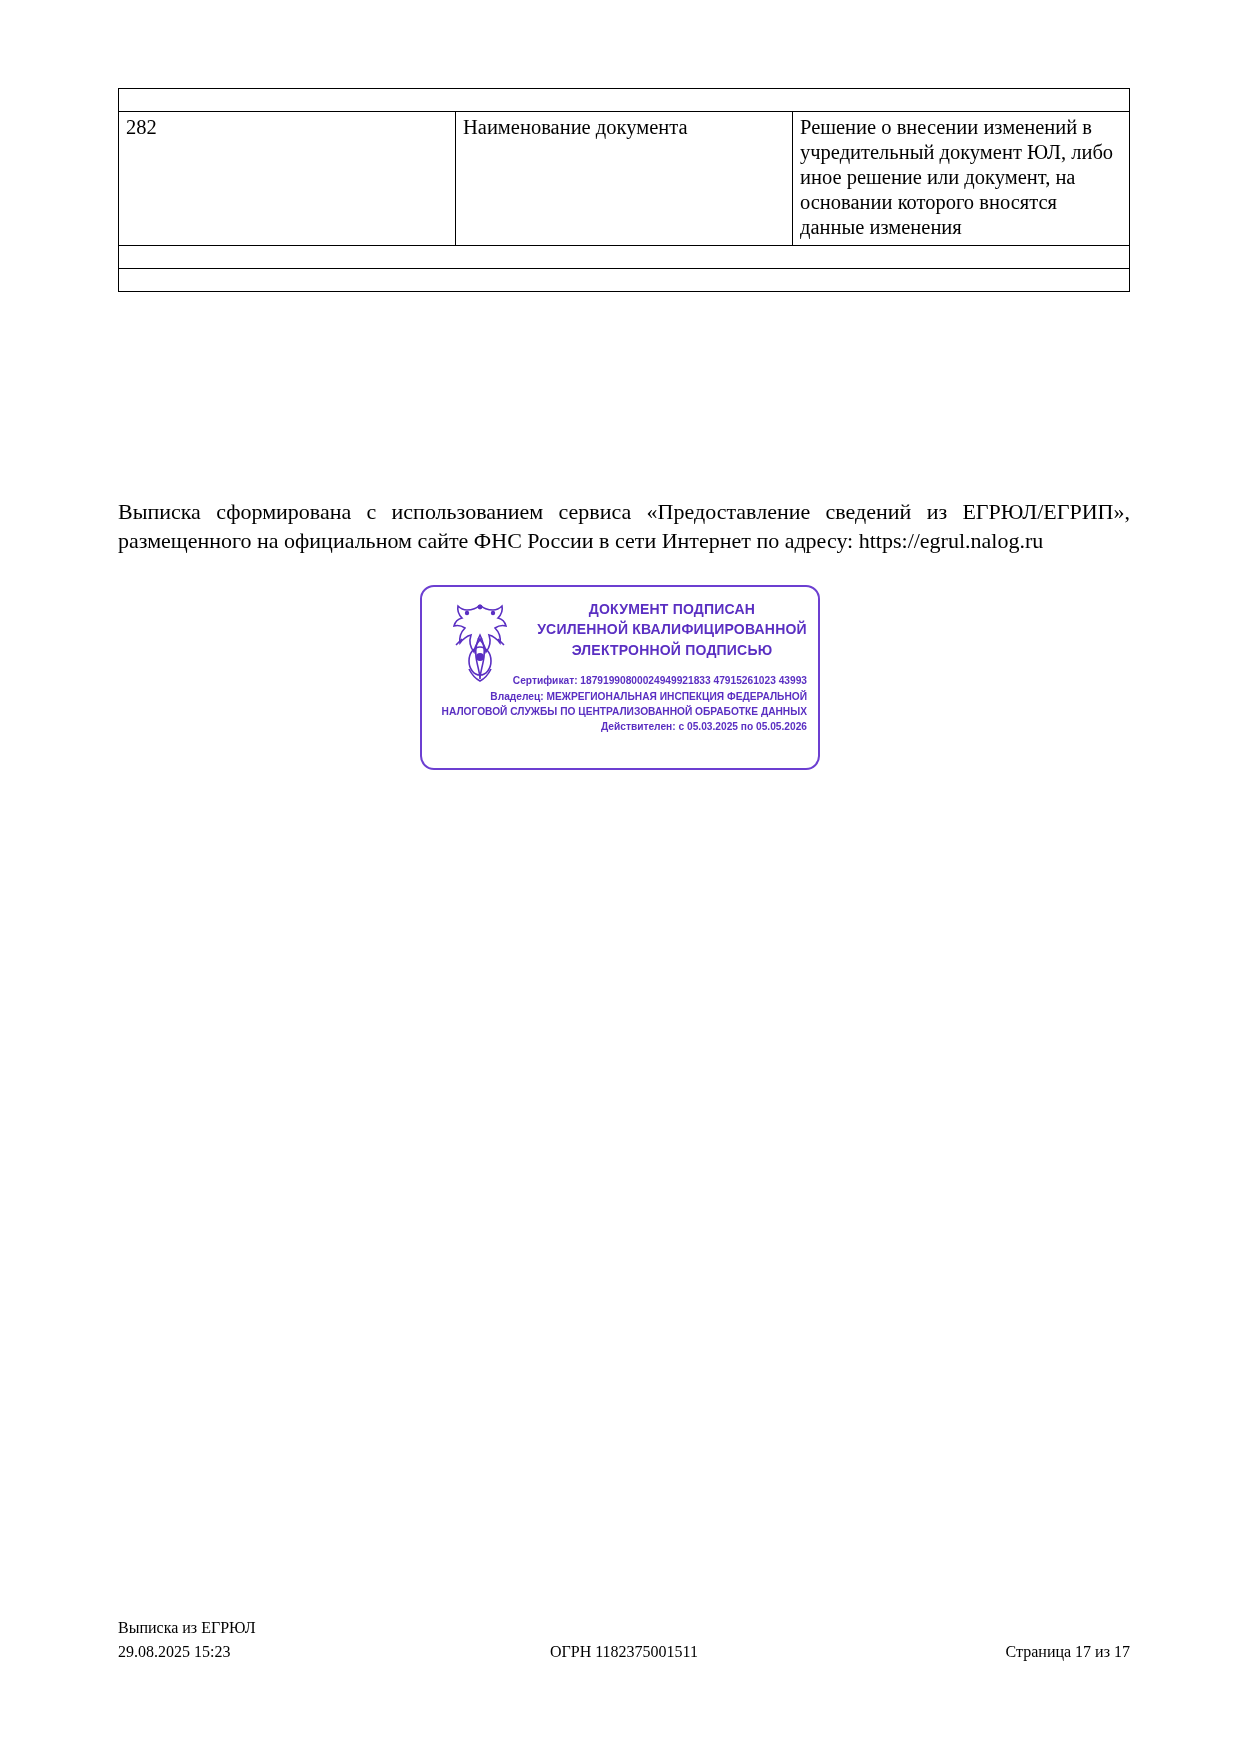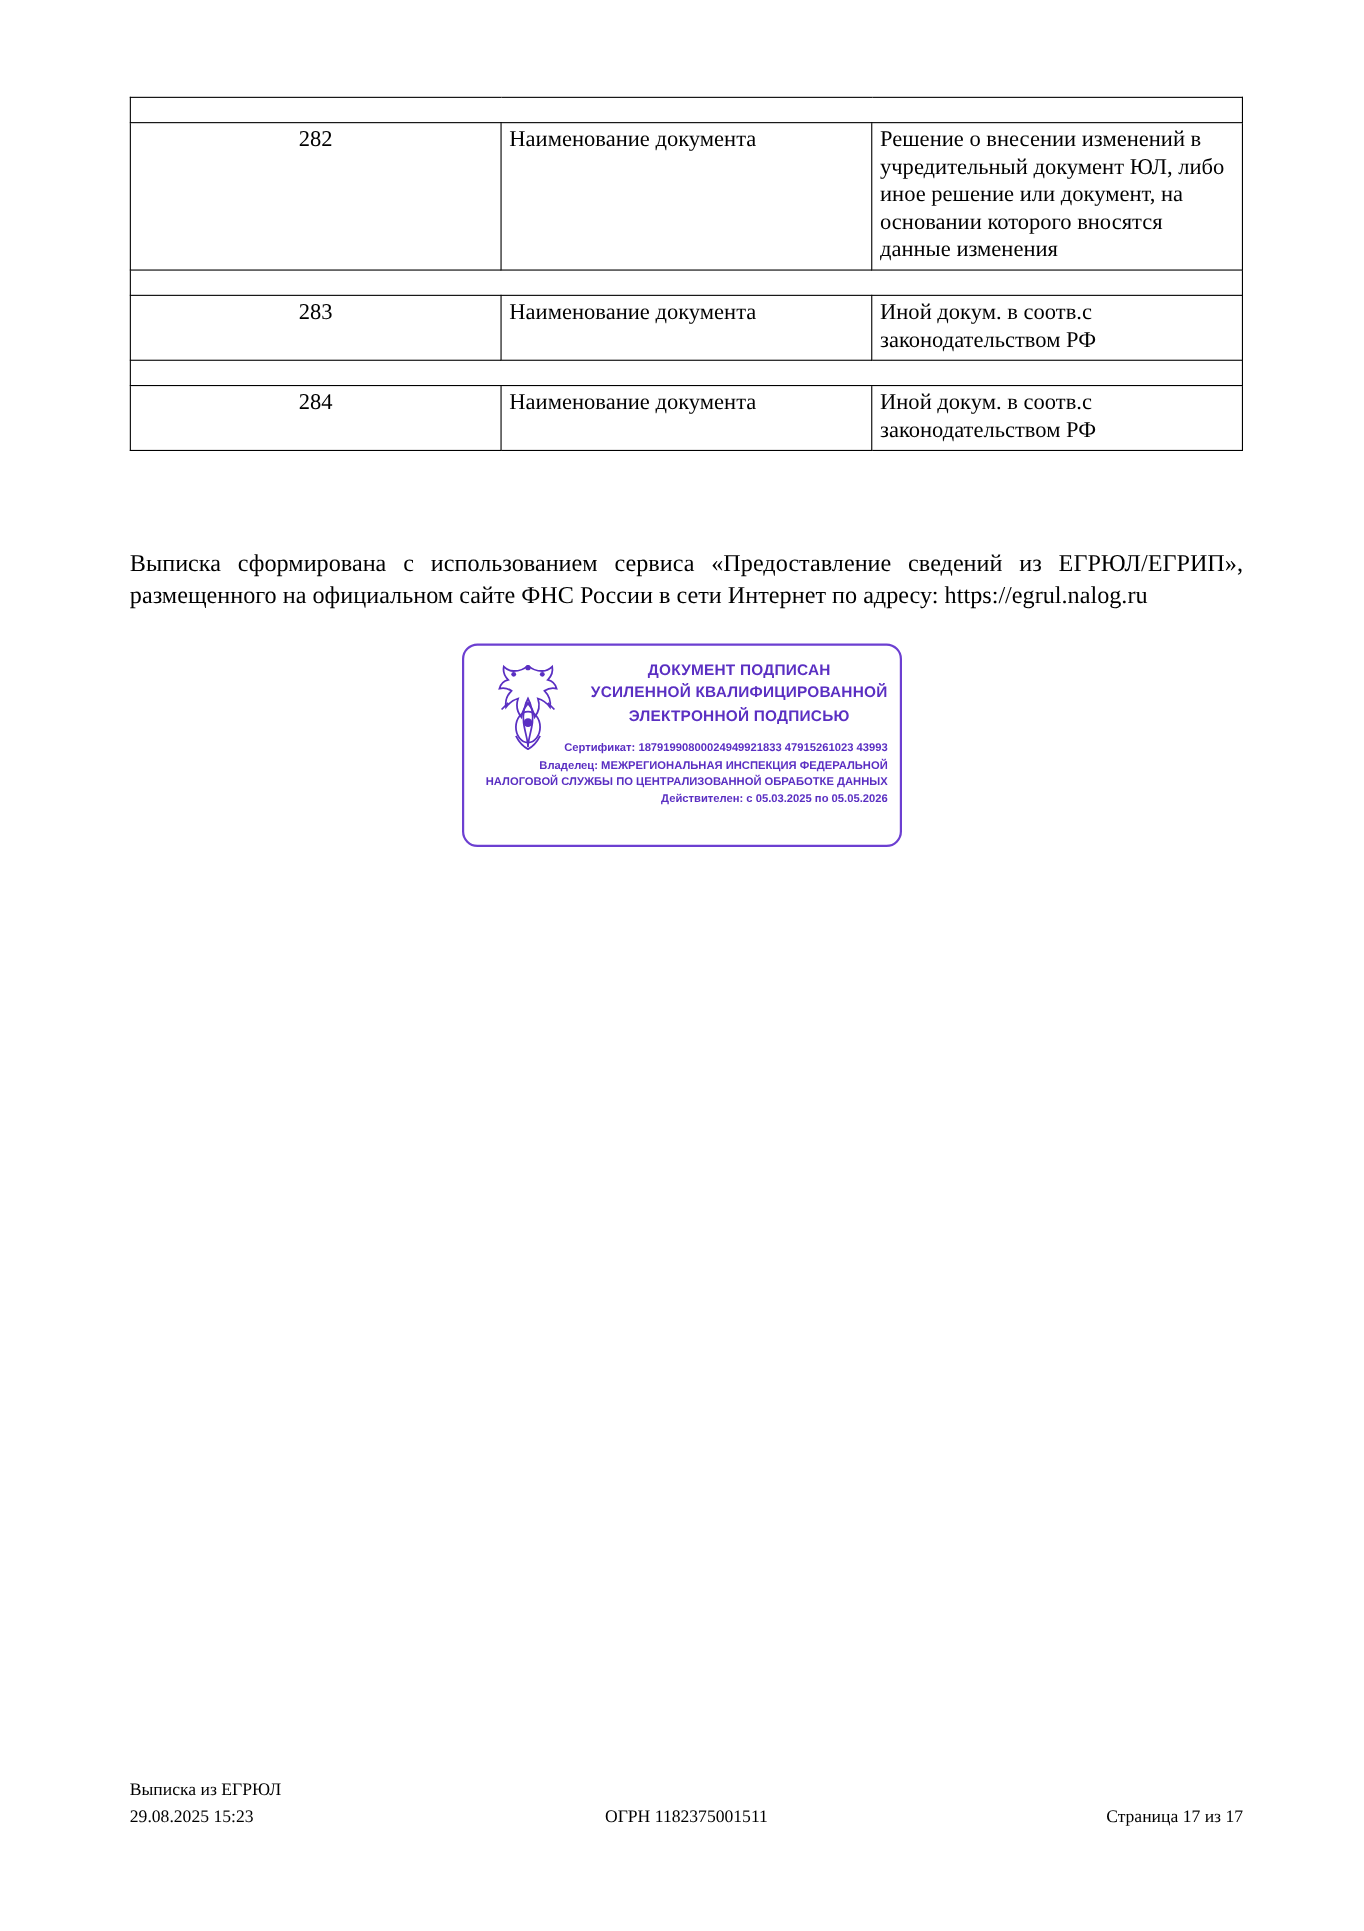--- a/index.html
+++ b/index.html
@@ -30,21 +30,21 @@
     border-collapse: collapse;
     table-layout: fixed;
   }
   .doc-table td {
     border: 1px solid #000000;
     padding: 3px 7px 5px 7px;
     font-size: 20.5px;
     line-height: 1.22;
     vertical-align: top;
   }
-  .doc-table .col-num   { width: 62px; text-align: center; }
+  .doc-table .col-num   { width: 62px; }
   .doc-table .col-label { width: 480px; }
   .doc-table .col-value { width: 470px; }
   tr.spacer td {
     height: 22px;
     padding: 0;
     border-left: 1px solid #000;
     border-right: 1px solid #000;
     border-top: 1px solid #000;
     border-bottom: 1px solid #000;
   }
@@ -139,35 +139,25 @@
       <tr>
         <td class="col-num">282</td>
         <td class="col-label">Наименование документа</td>
         <td class="col-value">Решение о внесении изменений в учредительный документ ЮЛ, либо иное решение или документ, на основании которого вносятся данные изменения</td>
       </tr>
 
       <tr class="spacer">
         <td colspan="3"></td>
       </tr>
 
-      <tr>
-        <td class="col-num">283</td>
-        <td class="col-label">Наименование документа</td>
-        <td class="col-value">Иной докум. в соотв.с законодательством РФ</td>
-      </tr>
 
       <tr class="spacer">
         <td colspan="3"></td>
       </tr>
 
-      <tr>
-        <td class="col-num">284</td>
-        <td class="col-label">Наименование документа</td>
-        <td class="col-value">Иной докум. в соотв.с законодательством РФ</td>
-      </tr>
     </tbody>
   </table>
 
   <div class="notice">Выписка сформирована с использованием сервиса «Предоставление сведений из ЕГРЮЛ/ЕГРИП», размещенного на официальном сайте ФНС России в сети Интернет по адресу: https://egrul.nalog.ru</div>
 
   <div class="stamp">
     <div class="stamp-emblem">
       <svg viewBox="0 0 88 88" width="88" height="88" aria-hidden="true">
         <g fill="none" stroke="#5a2fc2" stroke-width="1.6">
           <path d="M44 6 C40 10 36 11 31 11 C27 11 24 9 22 7 C21 12 23 16 26 19 C22 20 19 23 18 27 C22 26 26 27 29 29 C25 33 23 38 24 44 C27 40 31 37 35 36 C33 42 34 48 38 53 C39 47 42 42 46 39"></path>

